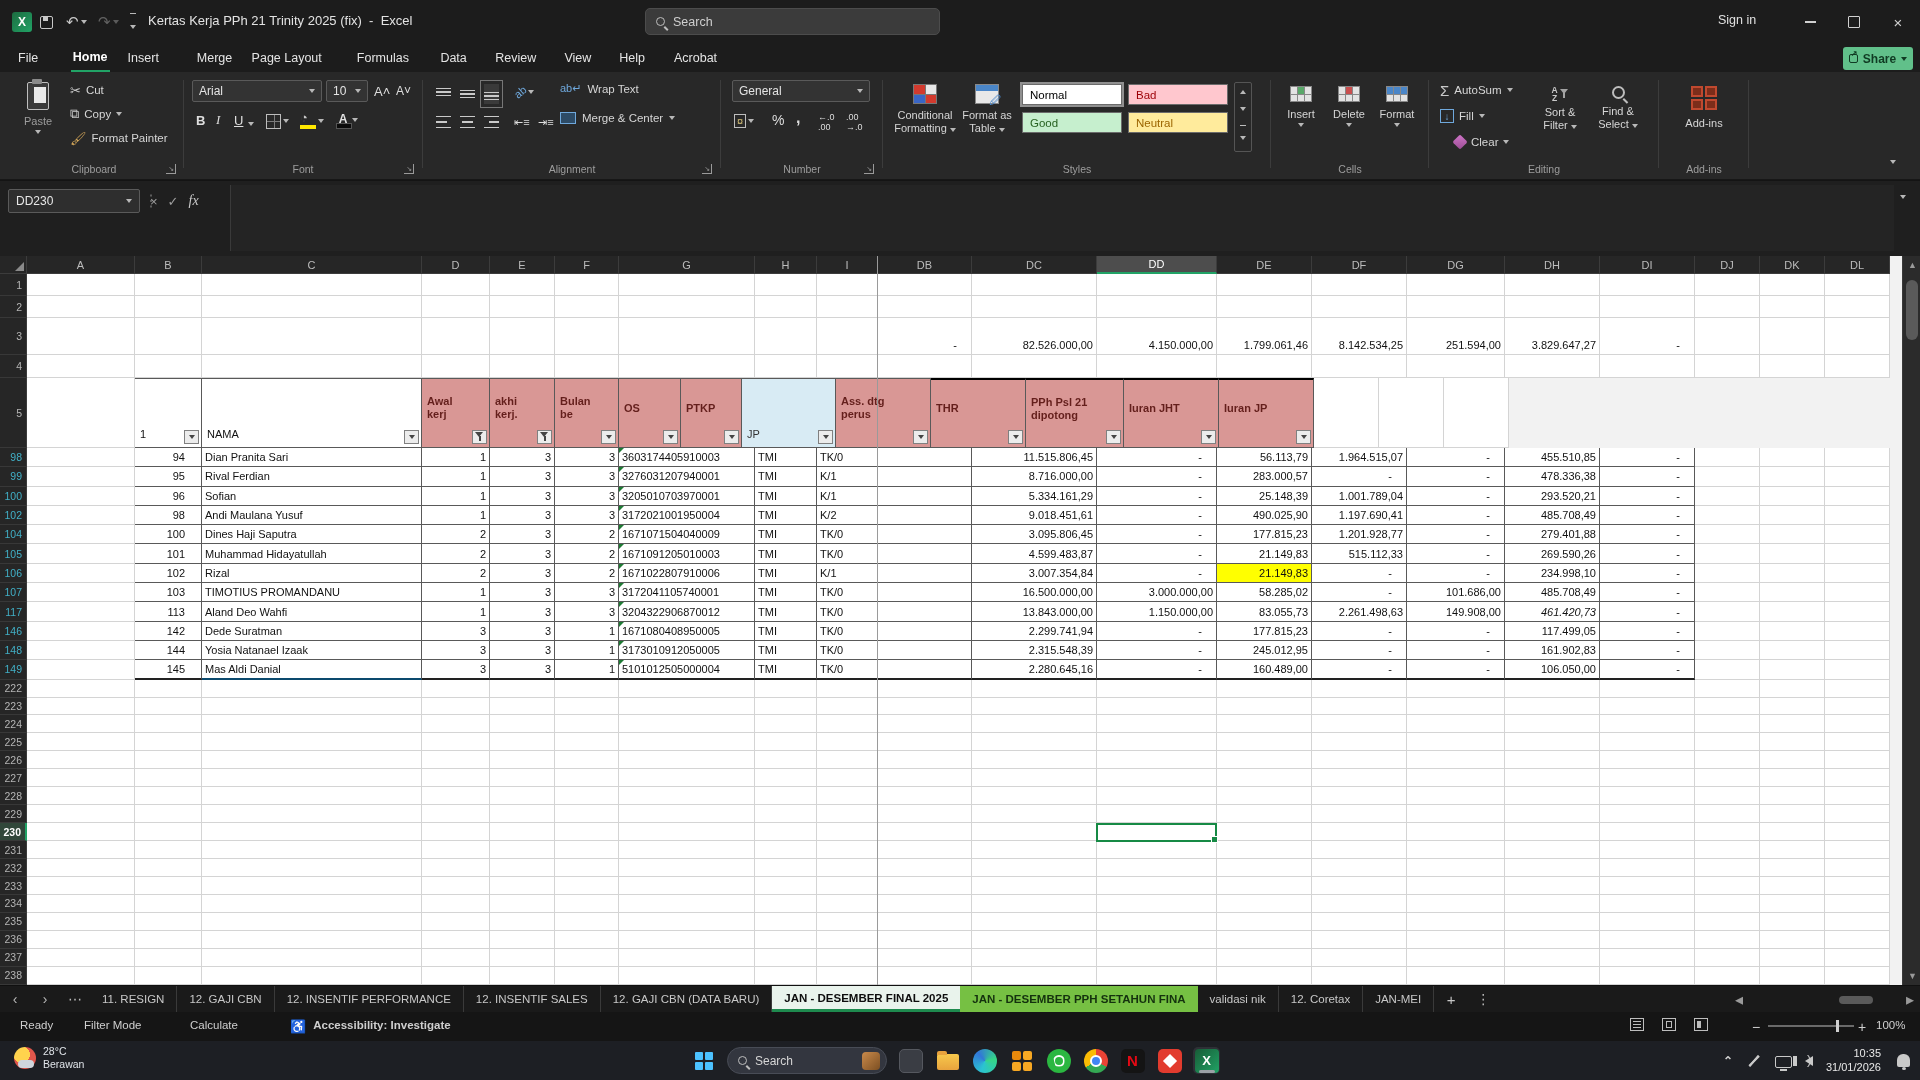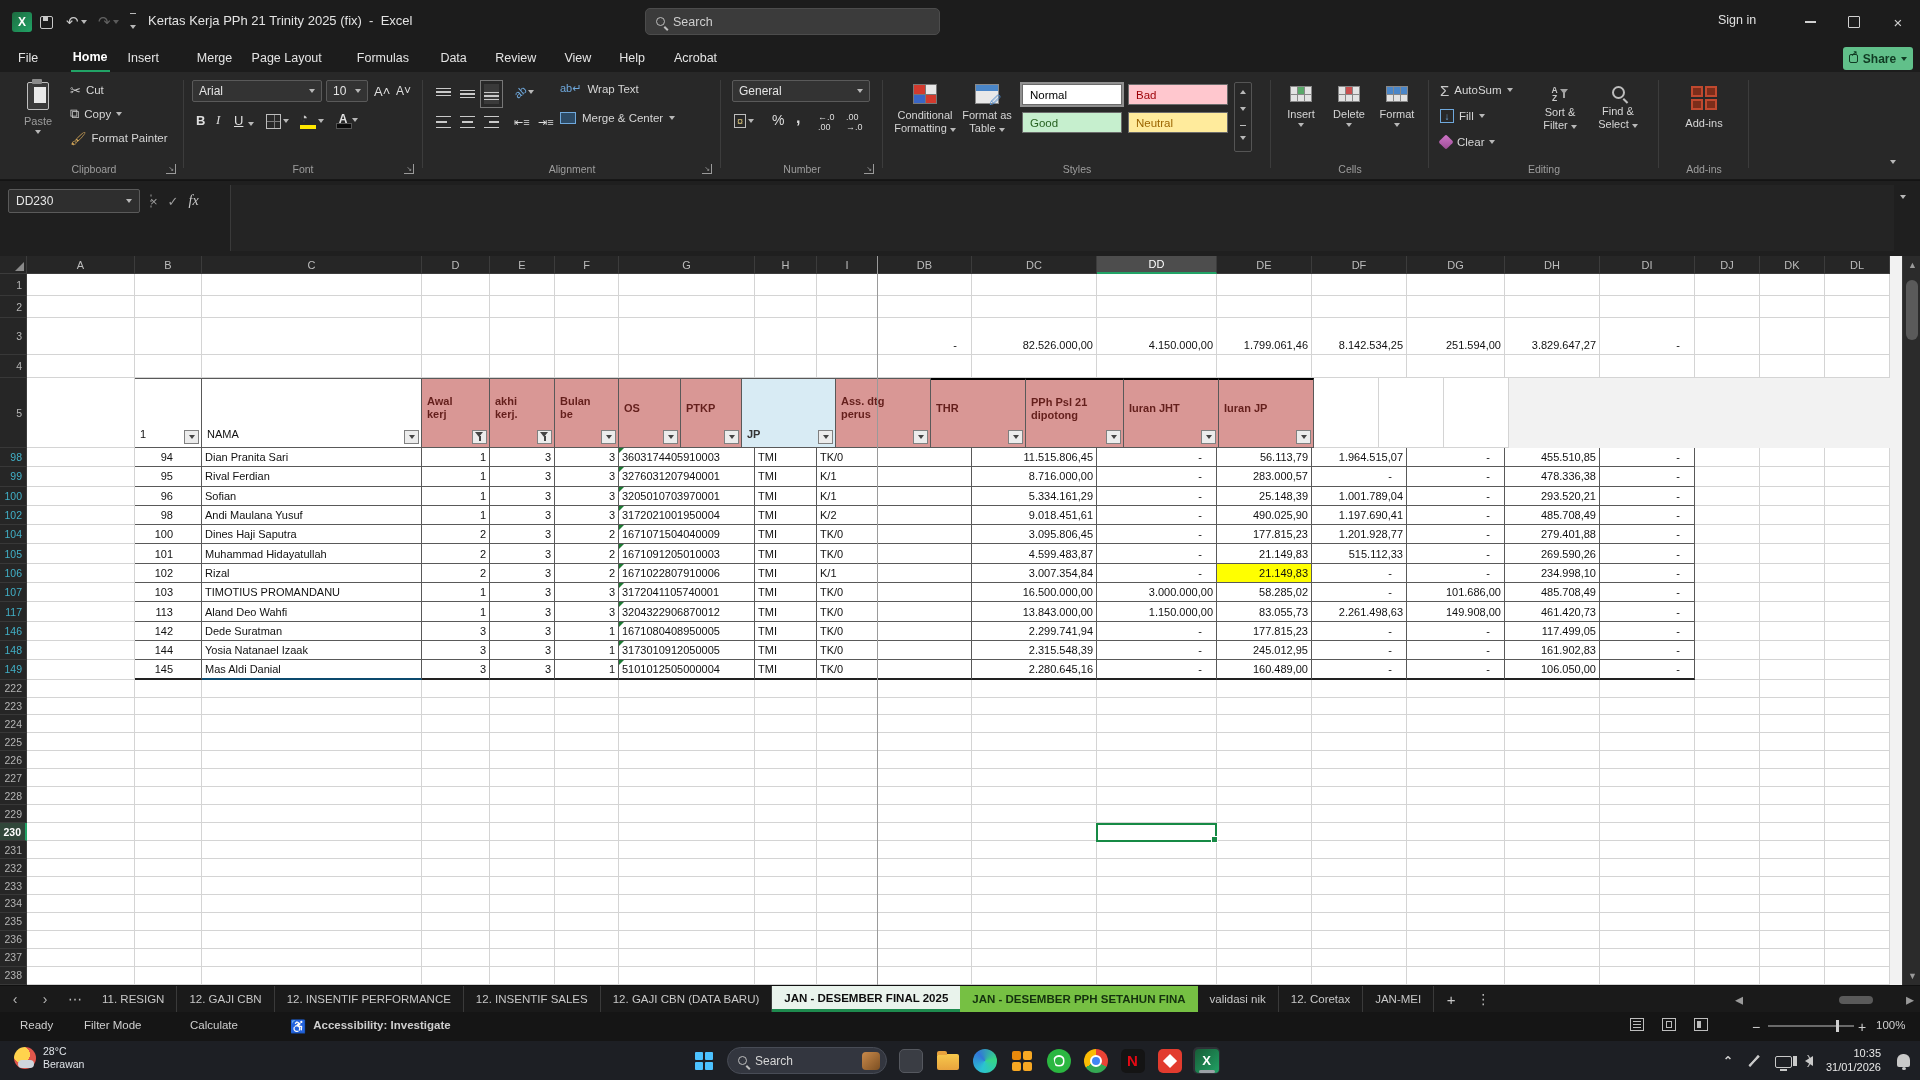--- a/index.html
+++ b/index.html
@@ -115,28 +115,28 @@
   .gut { background:#262626; color:#b5b5b5; font-size:10.5px; display:flex; align-items:center; justify-content:flex-end;
     padding-right:4px; border-right:1px solid #3c3c3c; border-bottom:1px solid #383838; flex:none; width:27px; }
   .gut-filter { color:#41afc6; }
   .gut-sel { background:#31473a; color:#fff; font-weight:bold; border-right:2px solid #21a366; }
   .pc { background:#fff; border-right:1px solid #d4d4d4; border-bottom:1px solid #d4d4d4; flex:none; position:relative; }
   .tc { background:#fff; border-right:1px solid #595959; border-bottom:1px solid #595959; flex:none; position:relative;
     font-size:11px; color:#111; display:flex; align-items:center; overflow:hidden; white-space:nowrap; }
   .t-num { justify-content:flex-end; padding-right:3px; }
   .t-dash { justify-content:flex-end; padding-right:14px; }
   .t-txt { justify-content:flex-start; padding-left:3px; }
-  .t-bnum { justify-content:flex-end; padding-right:28px; }
+  .t-bnum { justify-content:flex-end; padding-right:16px; }
   .hl { background:#ffff00; }
   .nik::before { content:""; position:absolute; left:0; top:0; border-top:5px solid #1e7b34; border-right:5px solid transparent; }
   .th { background:#d99795; color:#641f1c; font-weight:bold; font-size:11px; display:flex; align-items:center;
     border-right:1px solid #595959; border-bottom:1px solid #595959; border-top:1px solid #595959; flex:none; position:relative;
     padding:0 16px 10px 5px; line-height:13px; overflow:hidden; }
   .th-white { background:#fff; align-items:flex-end; padding-bottom:6px; font-weight:normal; color:#111; }
-  .th-blue { background:#d8ebf4; align-items:flex-end; padding-bottom:6px; font-weight:bold; color:#333; }
+  .th-blue { background:#d8ebf4; align-items:flex-end; padding-bottom:6px; font-weight:normal; color:#333; }
   .th-black-top { border-top:2px solid #000; }
   .th-center { justify-content:center; text-align:center; padding-right:5px; }
   .filterbtn { position:absolute; right:2px; bottom:3px; width:15px; height:14px; background:#ececec; border:1px solid #808080;
     display:flex; align-items:center; justify-content:center; }
   .funnel { position:relative; width:9px; height:10px; }
   .funnel::before { content:""; position:absolute; left:0; top:0; border-left:4.5px solid transparent; border-right:4.5px solid transparent; border-top:5px solid #444; }
   .funnel::after { content:""; position:absolute; left:3.5px; top:4px; width:2px; height:5px; background:#444; }
   .totcell { background:#fff; border-right:1px solid #d4d4d4; border-bottom:1px solid #d4d4d4; flex:none;
     font-size:11px; color:#111; display:flex; align-items:flex-end; justify-content:flex-end; padding:0 3px 3px 0; }
   .freeze { position:absolute; left:877px; top:0; width:1px; height:729px; background:#9a9a9a; }
@@ -481,21 +481,21 @@
       <div class="srow" style="left:6px;top:8px">
           <span class="ic-sigma">Σ</span>
           <span>AutoSum</span>
           <span class="chev"></span>
         </div>
       <div class="srow" style="left:6px;top:34px">
           <span class="ic-filldn">↓</span>
           <span>Fill</span>
           <span class="chev"></span>
         </div>
-      <div class="srow" style="left:6px;top:60px">
+      <div class="srow" style="left:20px;top:60px">
           <span class="ic-clear"></span>
           <span>Clear</span>
           <span class="chev"></span>
         </div>
       <div class="bigbtn" style="left:100px;width:52px">
         <span style="margin-top:8px;display:flex;align-items:center;gap:2px">
             <span class="ic-az">A<br>Z</span>
             <span class="funnel" style="filter:invert(.8)"></span>
           </span>
         <span style="margin-top:4px"><span>Sort &amp;</span><br><span>Filter </span><span class="chev"></span></span>
@@ -935,21 +935,21 @@
         <div class="tc t-num" style="width:64px;">3</div>
         <div class="tc t-txt nik" style="width:136px;">3204322906870012</div>
         <div class="tc t-txt" style="width:62px;">TMI</div>
         <div class="tc t-txt" style="width:61px;">TK/0</div>
         <div class="tc t-num" style="width:94px;"></div>
         <div class="tc t-num" style="width:125px;">13.843.000,00</div>
         <div class="tc t-num" style="width:120px;">1.150.000,00</div>
         <div class="tc t-num" style="width:95px;">83.055,73</div>
         <div class="tc t-num" style="width:95px;">2.261.498,63</div>
         <div class="tc t-num" style="width:98px;">149.908,00</div>
-        <div class="tc t-num" style="width:95px;">461.420,73</div>
+        <div class="tc t-num" style="width:95px;font-style:italic;">461.420,73</div>
         <div class="tc t-dash" style="width:95px;">-</div>
         <div class="pc" style="width:65px"></div>
         <div class="pc" style="width:65px"></div>
         <div class="pc" style="width:65px"></div>
       </div>
       <div class="grow" style="height:19.3px">
         <div class="gut gut-filter" style="height:19.3px">146</div>
         <div class="pc" style="width:108px"></div>
         <div class="tc t-bnum" style="width:67px;">142</div>
         <div class="tc t-txt" style="width:220px;">Dede Suratman</div>

